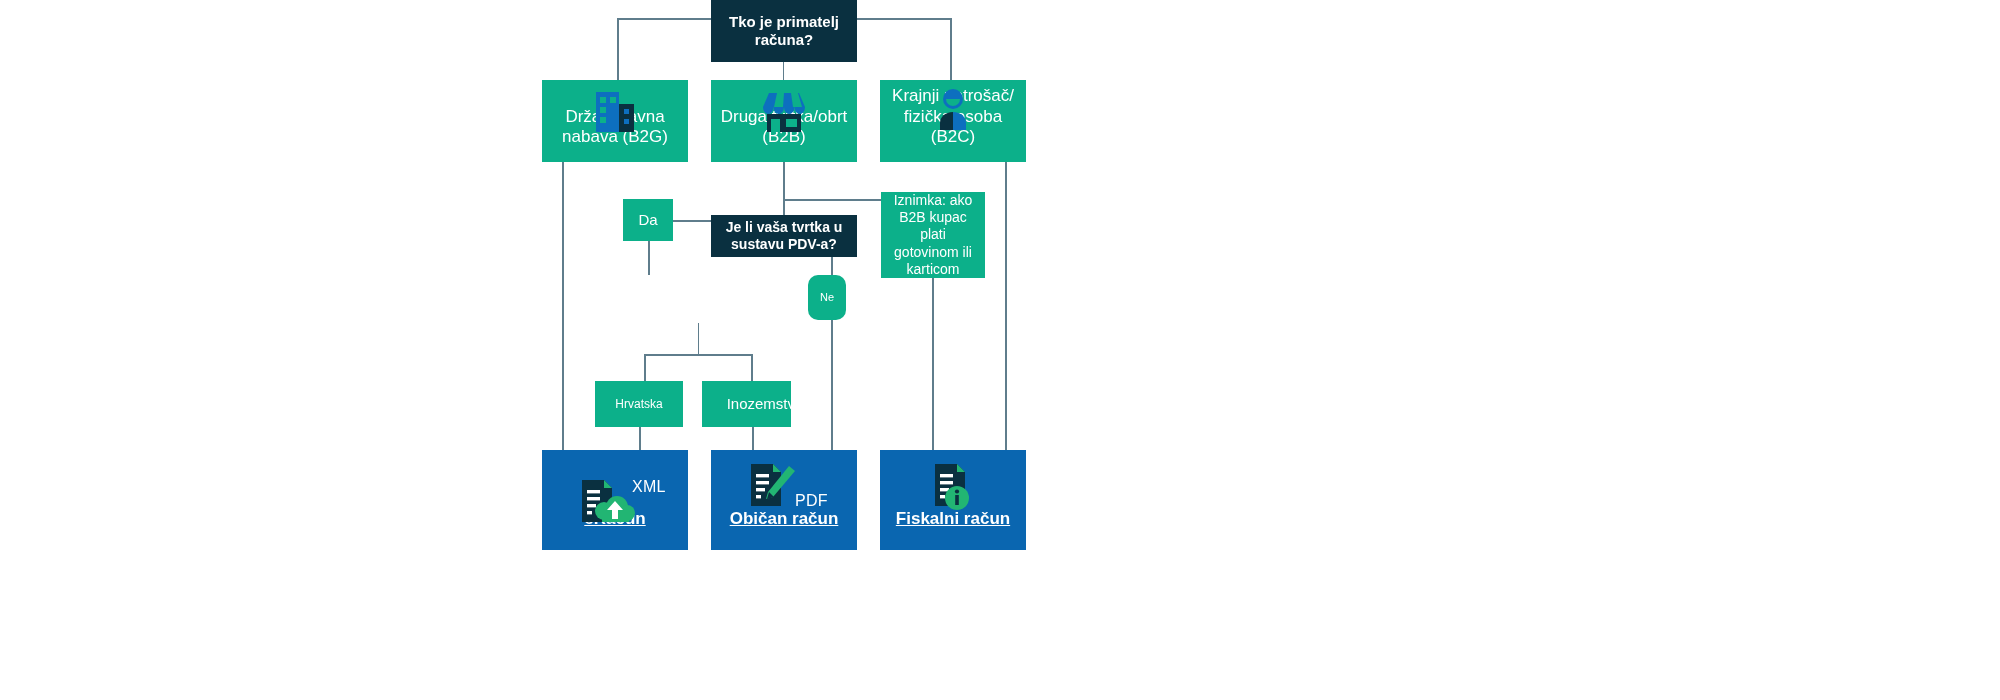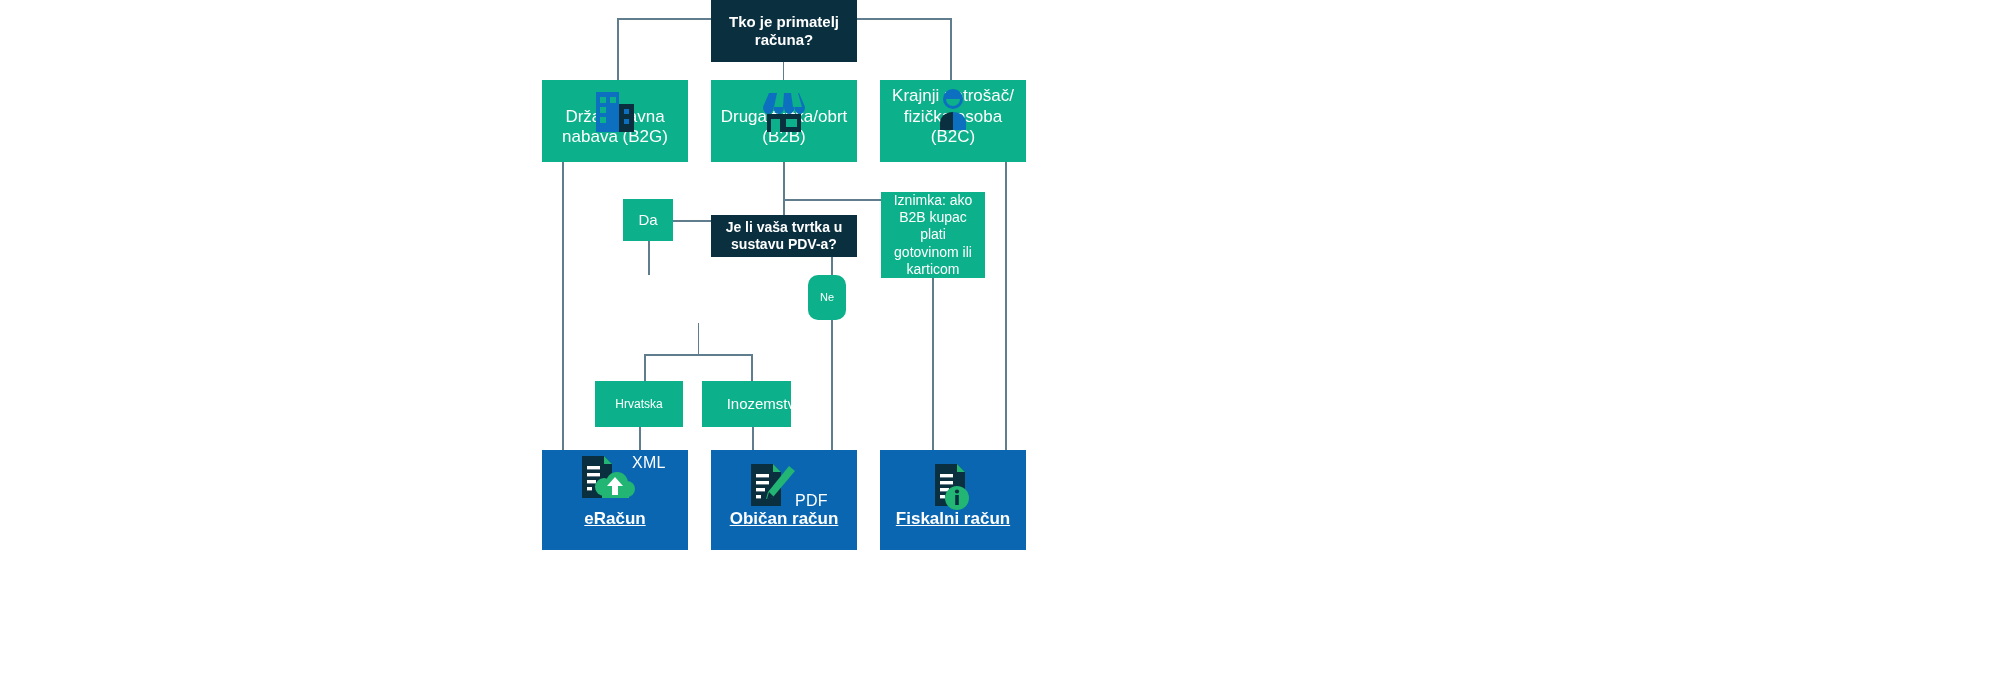--- a/index.html
+++ b/index.html
@@ -152,21 +152,21 @@
 
   <div class="node teal" style="left:595px;top:381px;width:88px;height:46px;font-size:12px;">
     <span class="label">Hrvatska</span>
   </div>
 
   <div class="node teal" style="left:702px;top:381px;width:89px;height:46px;font-size:15px;padding-left:37px;">
     <span class="label">Inozemstvo</span>
   </div>
 
   <div class="node blue res" style="left:542px;top:450px;width:146px;height:100px;">
-    <span class="icon-wrap" style="top:4px;">
+    <span class="icon-wrap" style="top:28px;">
       <svg width="78" height="48" viewBox="0 0 78 48">
         <path d="M6 2 h22 l8 8 v34 h-30 z" fill="#0a3040"></path>
         <path d="M28 2 l8 8 h-8 z" fill="#22b573"></path>
         <rect x="11" y="12" width="13" height="3.4" fill="#ffffff"></rect>
         <rect x="11" y="19" width="13" height="3.4" fill="#ffffff"></rect>
         <rect x="11" y="26" width="9" height="3.4" fill="#ffffff"></rect>
         <rect x="11" y="33" width="5" height="3.4" fill="#ffffff"></rect>
         <g fill="#22b573">
           <circle cx="28" cy="33" r="9"></circle>
           <circle cx="41" cy="29" r="11"></circle>

